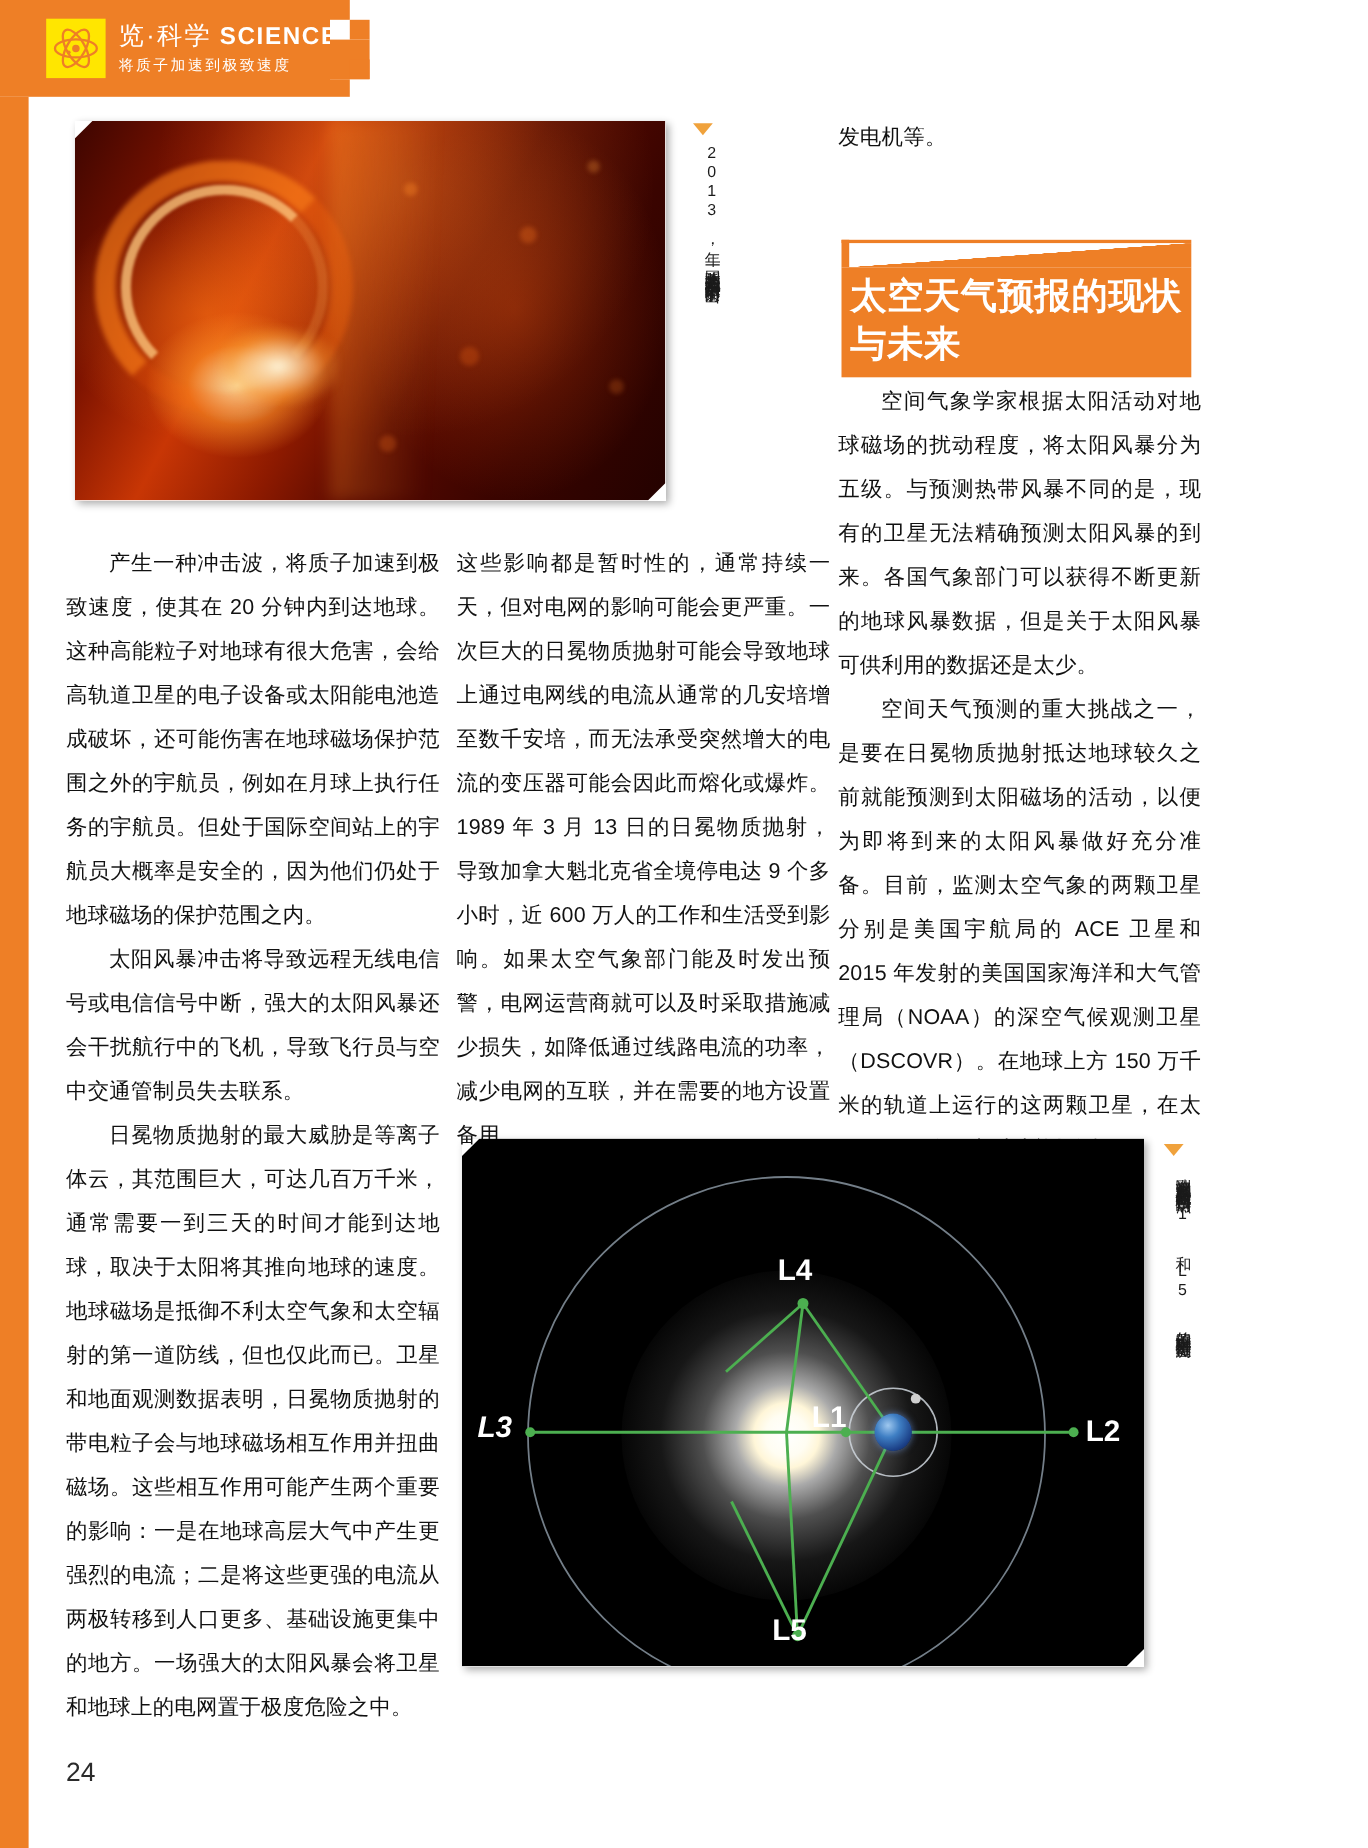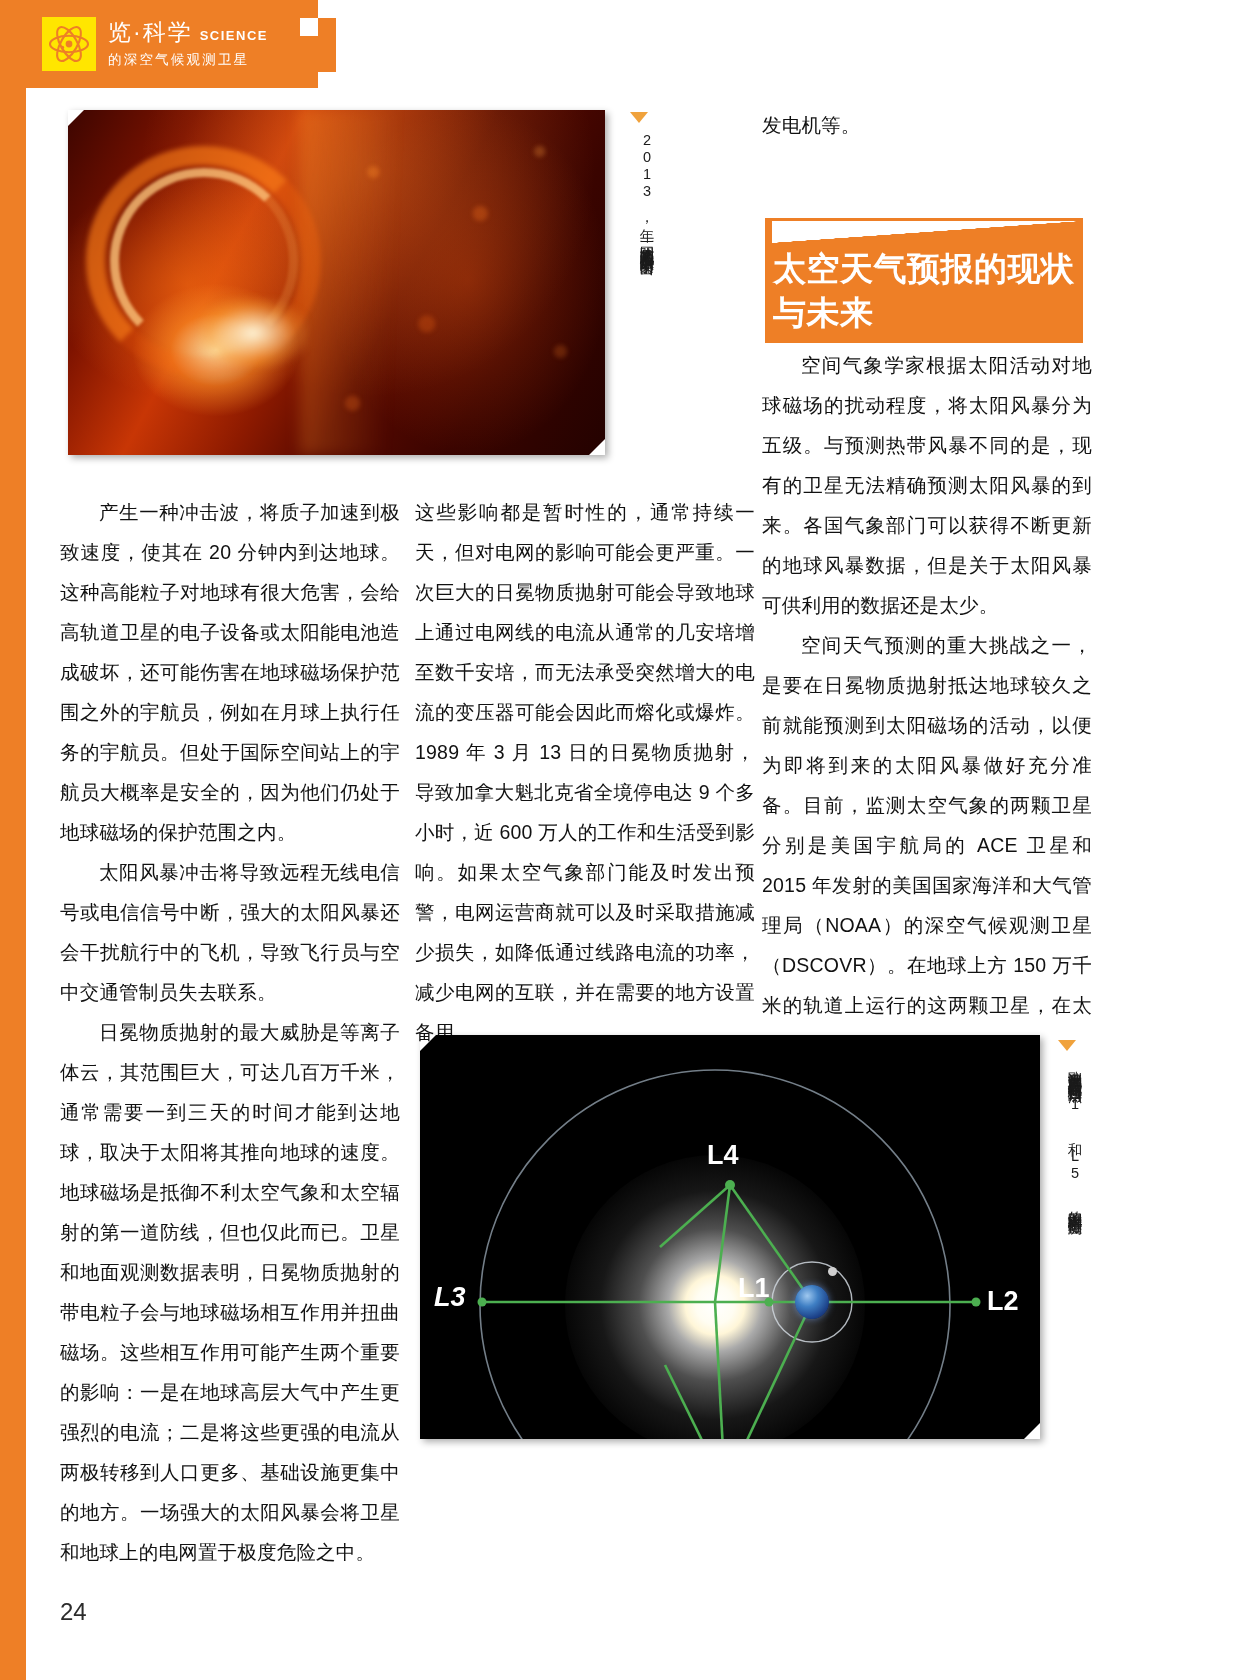--- a/index.html
+++ b/index.html
@@ -26,21 +26,21 @@
     display:flex; align-items:center; justify-content:center;
     flex: 0 0 54px;
   }
   .logo-box svg { display:block; }
   .masthead-text { margin-left: 12px; color:#fff; }
   .mast-line1 {
     font-size: 23px; letter-spacing: 2px; font-weight: 500;
     white-space: nowrap; line-height: 1.15;
   }
   .mast-line1 .sci {
-    font-size:13px; letter-spacing:1.5px; font-weight:700; margin-left:7px;
+    font-size:22px; letter-spacing:1.5px; font-weight:700; margin-left:7px;
   }
   .mast-line2 {
     font-size: 13.5px; letter-spacing: 2.2px; margin-top:5px; white-space:nowrap;
   }
   
   .step { position:absolute; background:#ee7f26; }
   .s1 { left:300px; top:0;  width:18px; height:18px; }
   .s2 { left:300px; top:36px; width:36px; height:36px; }
   .s3 { left:318px; top:18px; width:18px; height:18px; }
   .s4 { left:300px; top:72px; width:18px; height:16px; }
@@ -151,21 +151,21 @@
   }
   .sec-bar {
     background:#ee7f26; color:#fff;
     font-size: 33px; font-weight:700; line-height: 1.32;
     padding: 4px 0 9px 8px; width: 318px;
     letter-spacing: 0.5px;
   }
 
   
   .lag-wrap {
-    position:absolute; left:420px; top:1035px; width:620px; height:404px;
+    position:absolute; left:420px; top:1035px; width:620px; height:480px;
     box-shadow: 3px 3px 7px rgba(0,0,0,0.32);
   }
   .lag {
     position:absolute; inset:0; background:#000; overflow:hidden;
     clip-path: polygon(16px 0, 100% 0, 100% calc(100% - 16px), calc(100% - 16px) 100%, 0 100%, 0 16px);
   }
   .lag svg { position:absolute; inset:0; display:block; }
   .lag-label {
     position:absolute; color:#fff; font-weight:700; font-size:27px;
     font-family:"Liberation Sans", sans-serif;
@@ -209,21 +209,21 @@
             <ellipse cx="22" cy="22" rx="19" ry="8.2" transform="rotate(120 22 22)"></ellipse>
           </g>
           <circle cx="22" cy="22" r="3.4" fill="#ee7f26"></circle>
           <circle cx="15.5" cy="25.5" r="1.7" fill="#ee7f26"></circle>
         </svg>
       </div>
       <div class="masthead-text">
         <div class="mast-line1">
           <span>览·科学</span><span class="sci">SCIENCE</span>
         </div>
-        <div class="mast-line2">的深空气候观测卫星</div>
+        <div class="mast-line2">将质子加速到极致速度</div>
       </div>
     </div>
   </div>
   <div class="step s1"></div>
   <div class="step s2"></div>
   <div class="step s3"></div>
   <div class="step s4"></div>
   <div class="step s5"></div>
 
   <div class="spine"></div>

